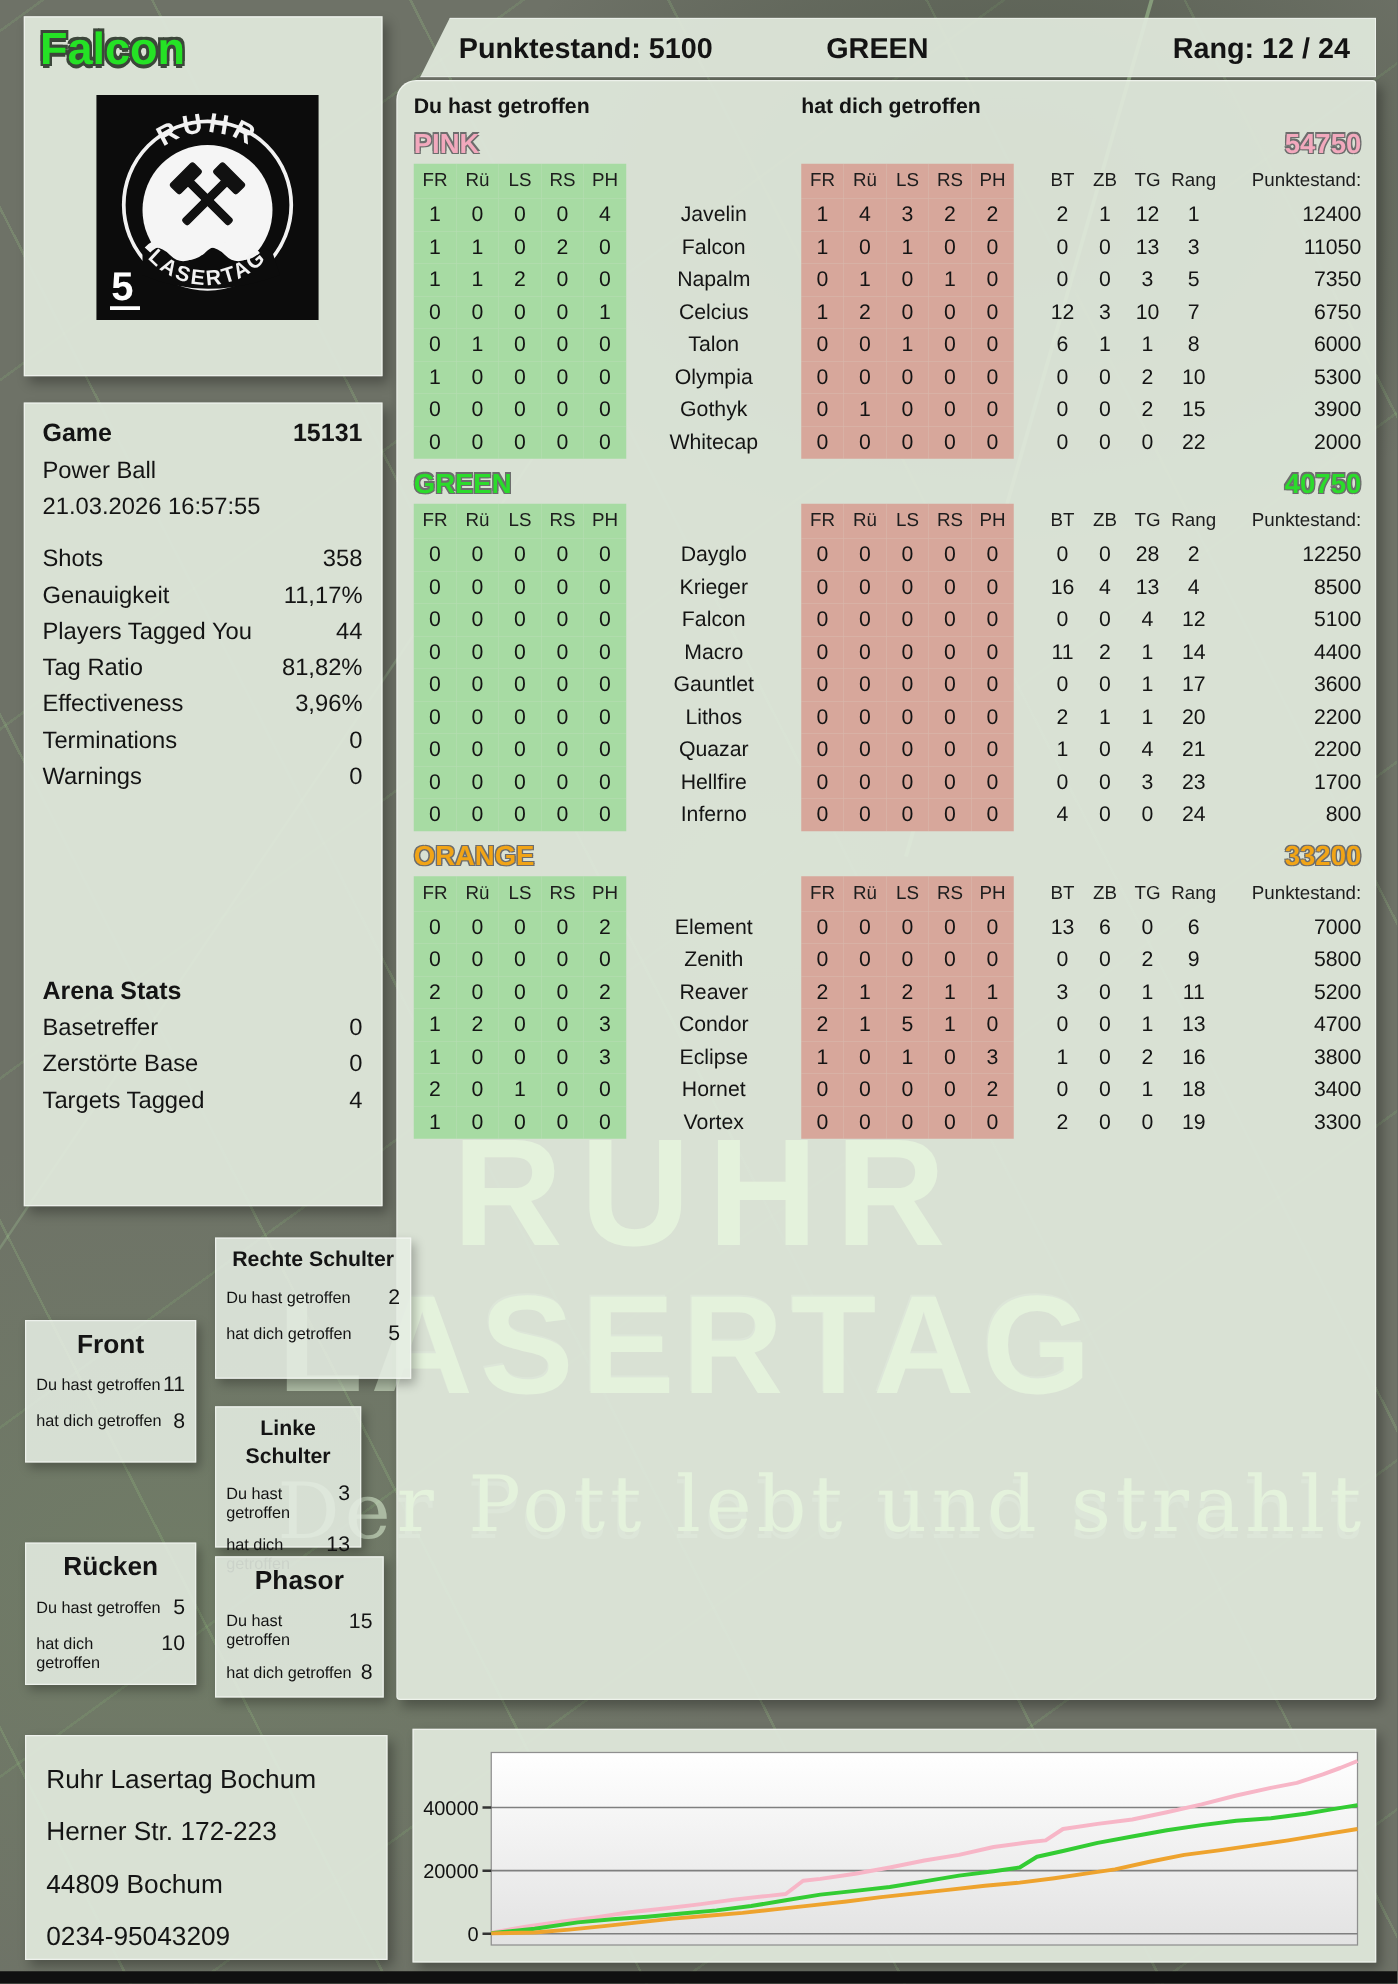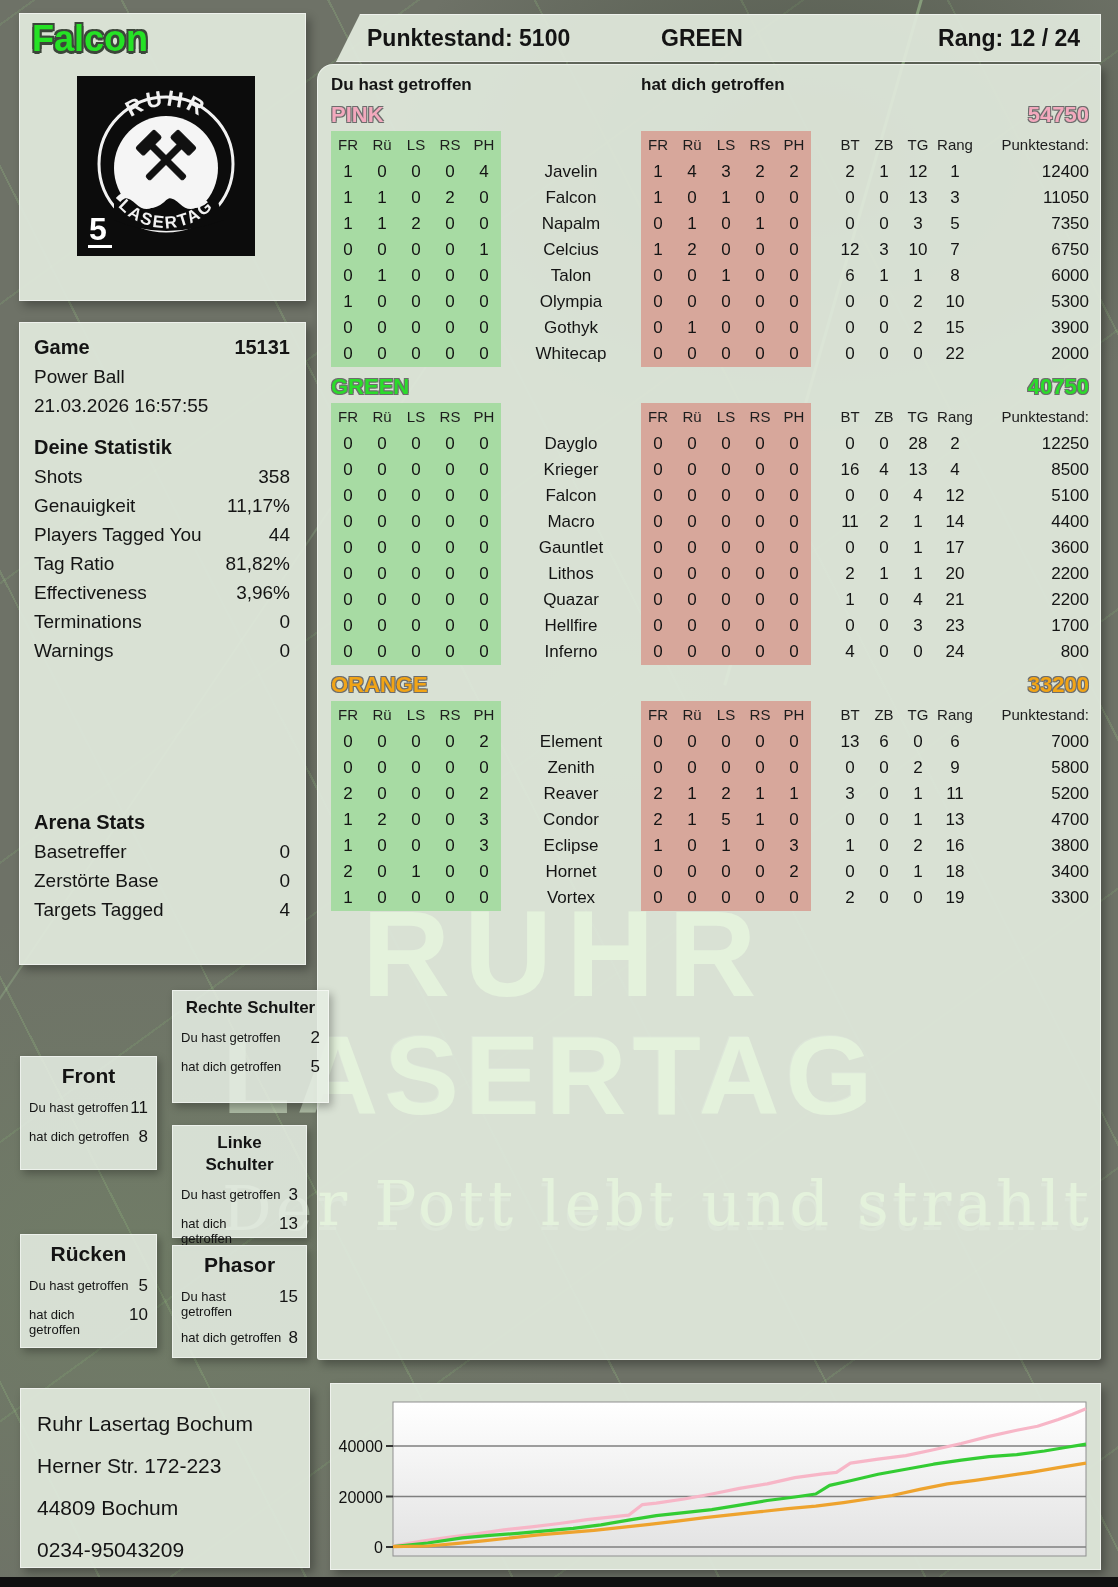--- a/index.html
+++ b/index.html
@@ -41,21 +41,21 @@
 
   .bpbox{position:absolute;background:rgba(229,237,227,.88);
          border:1px solid rgba(255,255,255,.55);box-shadow:3px 4px 8px rgba(0,0,0,.28);
          z-index:3;padding:6px 8px 0 8px;}
   .bp-title{text-align:center;font-weight:bold;font-size:17px;line-height:22px;}
   .bp-title.big{font-size:21px;line-height:26px;}
   .bp-row{display:flex;justify-content:space-between;font-size:13px;margin-top:11px;}
   .bp-row .bp-val{font-size:17px;margin-top:-2px;}
   #bp-rechte{left:172px;top:990px;width:157px;height:113px;}
   #bp-front{left:20px;top:1056px;width:137px;height:114px;}
-  #bp-linke{left:172px;top:1125px;width:135px;height:113px;}
+  #bp-linke{left:172px;top:1125px;width:117px;height:113px;}
   #bp-ruecken{left:20px;top:1234px;width:137px;height:114px;}
   #bp-phasor{left:172px;top:1245px;width:135px;height:113px;}
 
   #address-panel{left:20px;top:1388px;width:290px;height:180px;padding:14px 0 0 16px;font-size:21px;}
   .addr-line{line-height:42px;white-space:nowrap;}
 
   
   #header-bar{left:330px;top:14px;width:771px;height:48px;
       clip-path:polygon(30px 0,100% 0,100% 100%,6px 100%);
       display:flex;align-items:center;}
@@ -148,23 +148,20 @@
       <span class="lab">Game</span>
       <span>15131</span>
     </div>
     <div class="srow">
       <span class="lab">Power Ball</span>
     </div>
     <div class="srow">
       <span class="lab">21.03.2026 16:57:55</span>
     </div>
     <div class="sgap"></div>
-    <div class="srow bold">
-      <span class="lab" style="font-size:20px;">Deine Statistik</span>
-    </div>
     <div id="your-stats-rows">
         <div class="srow">
           <span class="lab">Shots</span>
           <span>358</span>
         </div>
         <div class="srow">
           <span class="lab">Genauigkeit</span>
           <span>11,17%</span>
         </div>
         <div class="srow">

